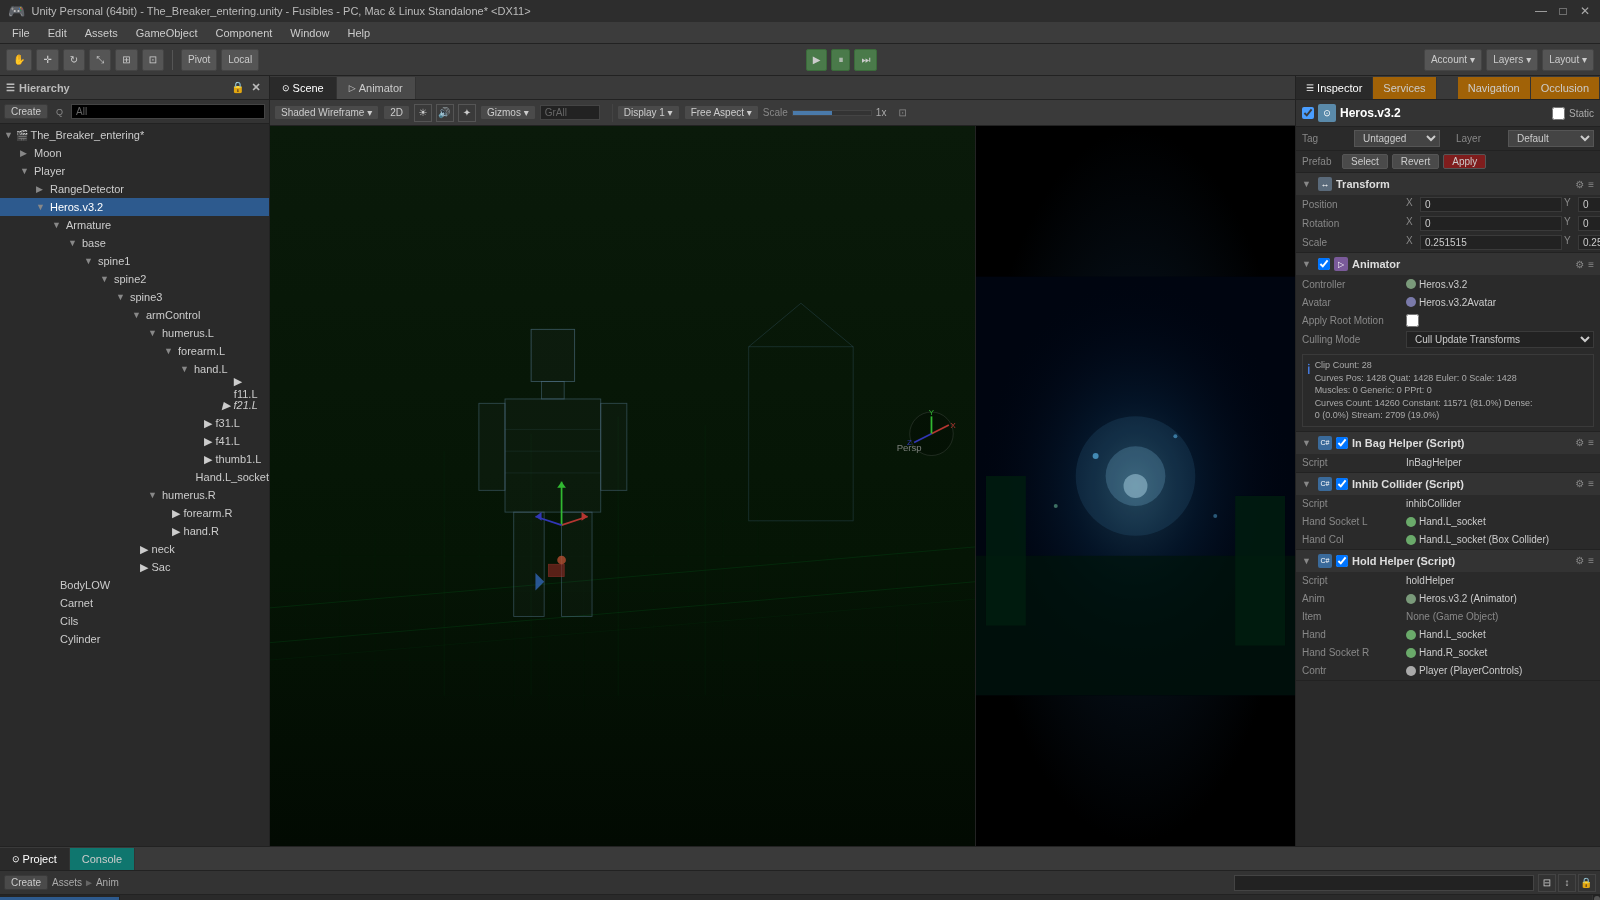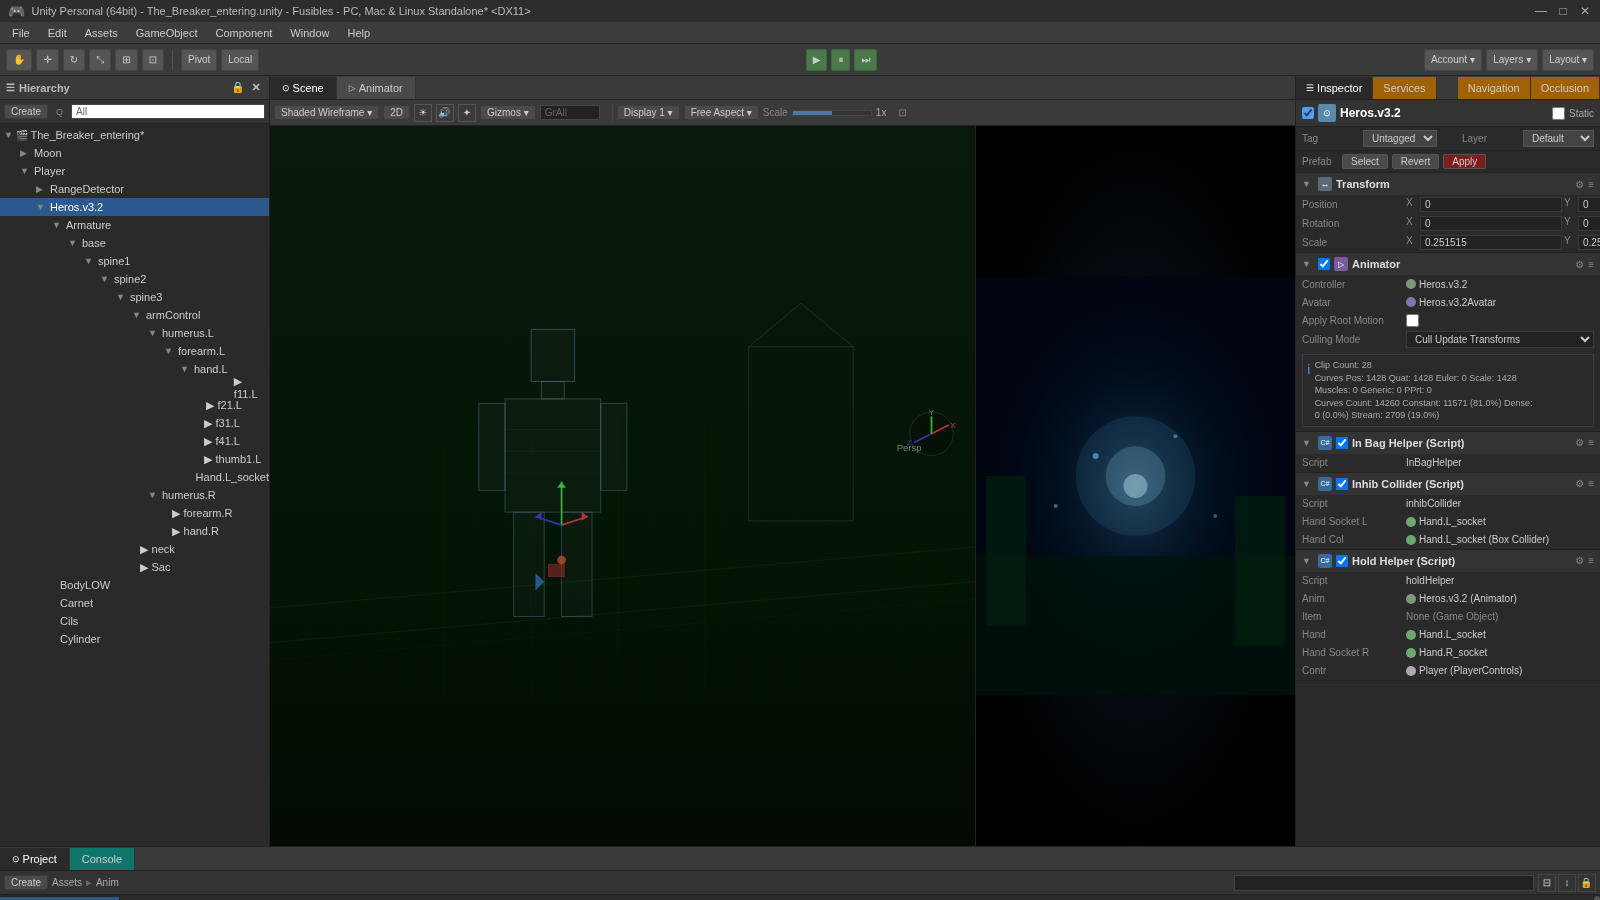--- a/index.html
+++ b/index.html
@@ -49,21 +49,21 @@
 
     
     #inspector { width: 305px; background: #2a2a2a; border-left: 1px solid #222; display: flex; flex-direction: column; overflow-y: auto; }
     .inspector-tabs { height: 24px; background: #3a3a3a; display: flex; align-items: flex-end; border-bottom: 1px solid #222; }
     .inspector-tab { height: 22px; padding: 0 10px; background: #a16207; border-right: 1px solid #333; cursor: pointer; display: flex; align-items: center; font-size: 11px; color: #ccc; }
     .inspector-tab.active { background: #2a2a2a; color: #fff; }
     .insp-obj-header { padding: 4px 6px; background: #333; border-bottom: 1px solid #222; display: flex; align-items: center; gap: 4px; }
     .insp-checkbox { width: 12px; height: 12px; accent-color: #4a9eff; }
     .insp-name { font-size: 12px; color: #fff; font-weight: bold; flex: 1; }
     .insp-static { font-size: 10px; color: #aaa; }
-    .insp-tag-layer { padding: 3px 6px; display: flex; gap: 25px; align-items: center; border-bottom: 1px solid #222; }
+    .insp-tag-layer { padding: 3px 6px; display: flex; gap: 16px; align-items: center; border-bottom: 1px solid #222; }
     .insp-label { font-size: 10px; color: #888; min-width: 36px; }
     .insp-dropdown { background: #444; border: 1px solid #555; color: #ccc; font-size: 10px; padding: 1px 4px; cursor: pointer; flex: 1; }
     .insp-prefab-row { padding: 3px 6px; display: flex; gap: 4px; align-items: center; border-bottom: 1px solid #222; }
     .insp-btn { padding: 1px 8px; background: #4a4a4a; border: 1px solid #555; color: #ccc; font-size: 10px; cursor: pointer; border-radius: 2px; }
     .insp-apply { padding: 1px 8px; background: #7f1d1d; border: 1px solid #555; color: #ccc; font-size: 10px; cursor: pointer; border-radius: 2px; }
     .component-section { border-bottom: 1px solid #222; }
     .comp-header { height: 22px; background: #333; display: flex; align-items: center; padding: 0 6px; gap: 4px; cursor: pointer; }
     .comp-title { font-size: 11px; color: #ddd; font-weight: bold; flex: 1; }
     .comp-row { display: flex; align-items: center; padding: 2px 6px; min-height: 18px; gap: 4px; }
     .comp-field-label { font-size: 10px; color: #888; width: 100px; min-width: 100px; }
@@ -158,21 +158,21 @@
   <div id="hierarchy">
     <div class="panel-header">
       <span style="font-size:10px;">☰</span>
       <span>Hierarchy</span>
       <div style="margin-left:auto; width:14px; height:14px; display:flex; align-items:center; justify-content:center; cursor:pointer;">🔒</div>
       <div style="width:14px; height:14px; display:flex; align-items:center; justify-content:center; cursor:pointer;">✕</div>
     </div>
     <div class="panel-toolbar">
       <div class="panel-btn">Create</div>
       <div style="font-size:9px; color:#888; padding: 0 4px;">Q</div>
-      <div style="flex:1; font-size:10px; color:#666; background:#ffffff; border:1px solid #444; padding:1px 4px;">All</div>
+      <div style="flex:1; font-size:10px; color:#666; background:#000000; border:1px solid #444; padding:1px 4px;">All</div>
     </div>
     <div class="tree-container">
       <div class="tree-item">
         <span class="expand-arrow">▼</span>
         <span style="font-size:10px;">🎬</span>
         <span style="margin-left:2px; font-size:11px; color:#ccc;">The_Breaker_entering*</span>
       </div>
       <div class="tree-item">
         <span style="display:inline-block; width:16px;"></span>
         <span class="expand-arrow">▶</span>
@@ -238,21 +238,21 @@
         <span class="expand-arrow">▼</span>
         <span style="margin-left:2px; font-size:11px;">hand.L</span>
       </div>
       <div class="tree-item">
         <span style="display:inline-block; width:192px;"></span>
         <span class="expand-arrow" style="visibility:hidden;">▶</span>
         <span style="margin-left:20px; font-size:11px; padding-left:6px;">▶ f11.L</span>
       </div>
       <div class="tree-item">
         <span style="display:inline-block; width:192px;"></span>
-        <span style="margin-left:4px; font-size:11px; padding-left:6px;">▶ f21.L</span>
+        <span style="margin-left:20px; font-size:11px; padding-left:6px;font-style:italic;">▶ f21.L</span>
       </div>
       <div class="tree-item">
         <span style="display:inline-block; width:192px;"></span>
         <span style="margin-left:2px; font-size:11px; padding-left:6px;">▶ f31.L</span>
       </div>
       <div class="tree-item">
         <span style="display:inline-block; width:192px;"></span>
         <span style="margin-left:2px; font-size:11px; padding-left:6px;">▶ f41.L</span>
       </div>
       <div class="tree-item">

